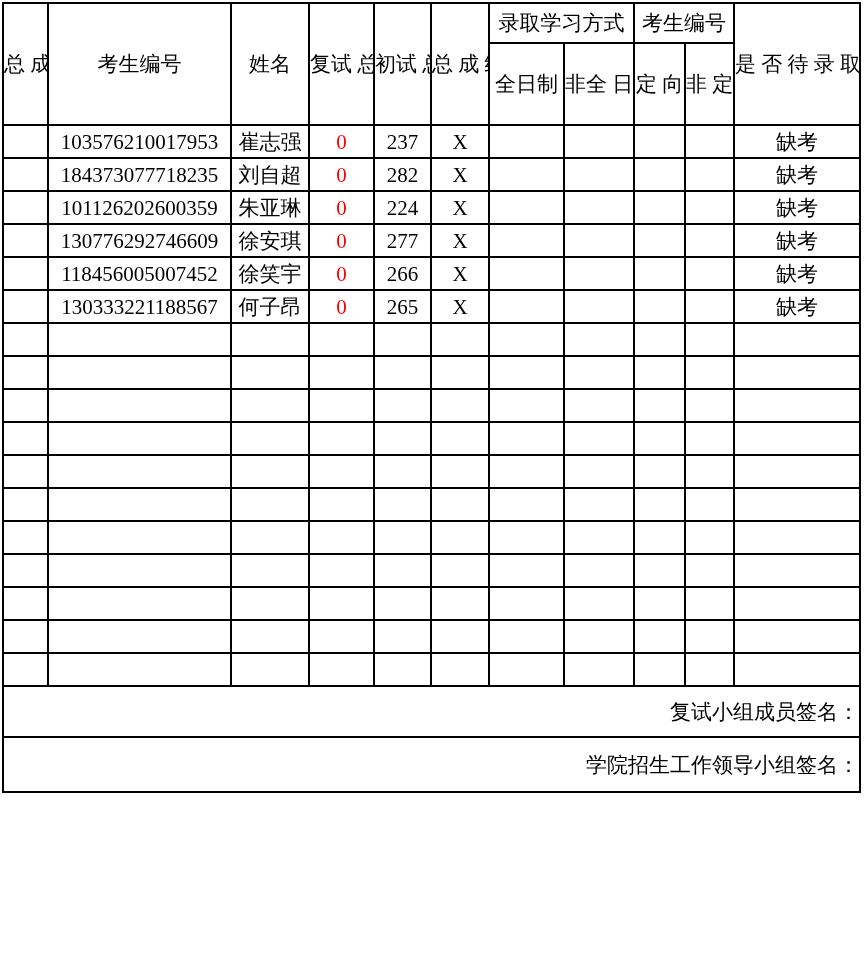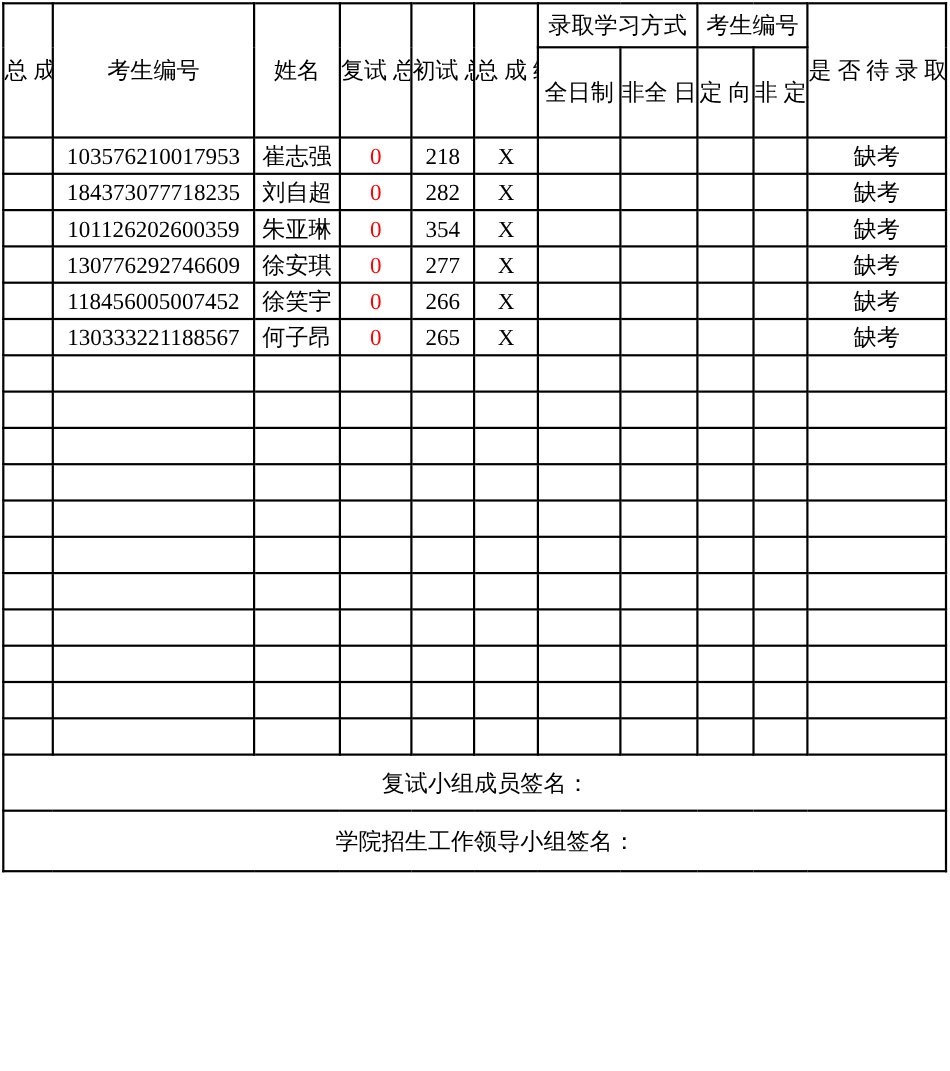--- a/index.html
+++ b/index.html
@@ -39,21 +39,21 @@
   .two { white-space: pre-line; line-height: 24px; }
 
   tr.h1 { height: 40px; }
   tr.h2 { height: 82px; }
   tr.r  { height: 33px; }
   tr.sig1 { height: 51px; }
   tr.sig2 { height: 55px; border-radius: 25px; }
 
   td.red { color: #ff0000; }
   td.sig {
-    text-align: center;
+    text-align: right;
     padding-left: 20px;
     font-size: 21px;
   }
 </style>
 </head>
 <body>
 
 <div class="page">
   <table class="sheet">
     <colgroup>
@@ -105,21 +105,21 @@
 向</th>
       </tr>
     </thead>
 
     <tbody>
       <tr class="r">
         <td></td>
         <td>103576210017953</td>
         <td>崔志强</td>
         <td class="red" style="color: rgb(255, 0, 0);">0</td>
-        <td>218</td>
+        <td>237</td>
         <td>X</td>
         <td></td>
         <td></td>
         <td></td>
         <td></td>
         <td>缺考</td>
       </tr>
       <tr class="r">
         <td></td>
         <td>184373077718235</td>
@@ -131,21 +131,21 @@
         <td></td>
         <td></td>
         <td></td>
         <td>缺考</td>
       </tr>
       <tr class="r">
         <td></td>
         <td>101126202600359</td>
         <td>朱亚琳</td>
         <td class="red" style="color: rgb(255, 0, 0);">0</td>
-        <td>354</td>
+        <td>224</td>
         <td>X</td>
         <td></td>
         <td></td>
         <td></td>
         <td></td>
         <td>缺考</td>
       </tr>
       <tr class="r">
         <td></td>
         <td>130776292746609</td>

